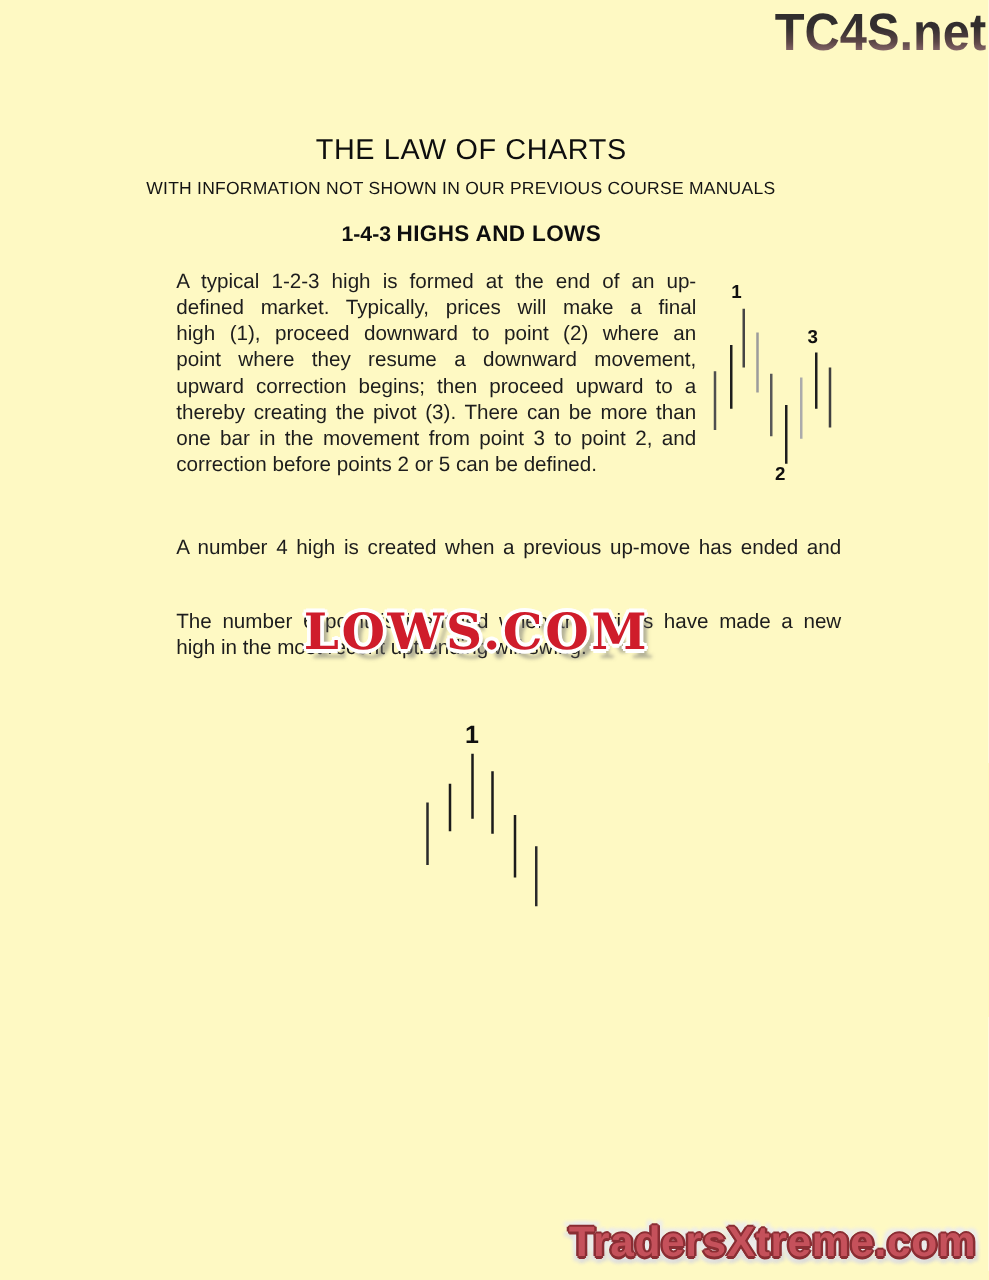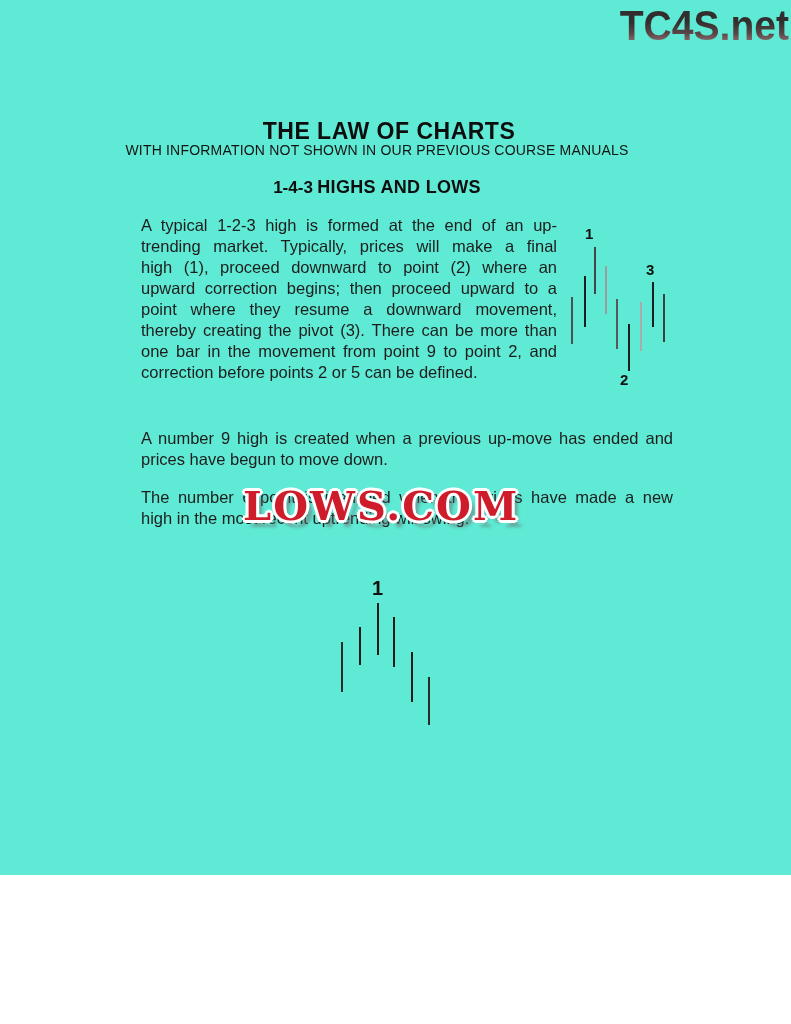--- a/index.html
+++ b/index.html
@@ -1,37 +1,37 @@
 <!DOCTYPE html>
 <html><head>
 <meta charset="utf-8">
 <style>
   html,body{margin:0;padding:0;background:#fff;}
   .page{
-    position:relative;width:791px;height:875px;background:#5eead4;
+    position:relative;width:791px;height:1024px;background:#fef9c3;
     font-family:"Liberation Sans",sans-serif;color:#1d1d1d;overflow:hidden;
   }
 
   
   .tc4s-logo{
     position:absolute;top:2px;right:2px;
     font-size:42px;font-weight:bold;letter-spacing:0px;
     background:linear-gradient(180deg,#2e2e2e 0%,#332e2e 42%,#5c4647 66%,#8f6f70 84%,#bb9b9b 100%);
     -webkit-background-clip:text;background-clip:text;
     color:transparent;-webkit-text-fill-color:transparent;
     transform:scaleX(.93);transform-origin:100% 50%;
   }
 
   .doc-title{
-    position:absolute;top:106px;left:117px;width:520px;margin:12px;
-    text-align:center;font-size:23px;font-weight:bold;color:#0e0e0e;letter-spacing:.5px;
+    position:absolute;top:106px;left:117px;width:520px;margin:0;
+    text-align:center;font-size:23px;font-weight:normal;color:#0e0e0e;letter-spacing:.5px;
   }
   .doc-subtitle{
     position:absolute;top:142px;left:117px;width:520px;
-    text-align:center;font-size:14px;color:#141414;letter-spacing:.2px;
+    font-size:14px;color:#141414;letter-spacing:.2px;
   }
   .section-heading{
     position:absolute;top:177px;left:117px;width:520px;
     text-align:center;color:#0e0e0e;
   }
   .sh-num{font-size:17px;font-weight:bold;}
   .sh-rest{font-size:18px;font-weight:bold;letter-spacing:.3px;margin-top:28px;}
 
   .para{position:absolute;font-size:16.5px;line-height:21px;color:#1d1d1d;}
   .para1{left:117px;top:215px;width:440px;}
@@ -77,47 +77,46 @@
   <div class="tc4s-logo">TC4S.net</div>
 
   <h1 class="doc-title">THE LAW OF CHARTS</h1>
 
   <div class="doc-subtitle">WITH INFORMATION NOT SHOWN IN OUR PREVIOUS COURSE MANUALS</div>
 
   <div class="section-heading"><span class="sh-num">1-4-3</span>&nbsp;<span class="sh-rest">HIGHS AND LOWS</span></div>
 
   <div class="para para1">
       <div class="tline">A typical 1-2-3 high is formed at the end of an up-</div>
-      <div class="tline">trending market.  Typically, prices will make a final</div>
+      <div class="tline">defined market.  Typically, prices will make a final</div>
       <div class="tline">high (1), proceed downward to point (2) where an</div>
+      <div class="tline">point where they resume a downward movement,</div>
       <div class="tline">upward correction begins; then proceed upward  to a</div>
-      <div class="tline">point where they resume a downward movement,</div>
       <div class="tline">thereby creating the pivot (3).  There can be more than</div>
-      <div class="tline">one bar in the movement from point 9 to point 2, and</div>
+      <div class="tline">one bar in the movement from point 3 to point 2, and</div>
       <div class="tline tline-last">correction before points 2 or 5 can be defined.</div>
     </div>
 
   <div class="diagram diagram1">
       <div class="pricebar" style="left: 8px; top: 71px; height: 47px; background: rgb(79, 79, 79);"></div>
       <div class="pricebar" style="left: 21px; top: 50px; height: 51px; background: rgb(30, 30, 30);"></div>
       <div class="pricebar" style="left: 31px; top: 21px; height: 47px; background: rgb(69, 69, 69);"></div>
       <div class="pricebar" style="left: 42px; top: 40px; height: 48px; background: rgb(156, 156, 156);"></div>
       <div class="pricebar" style="left: 53px; top: 73px; height: 50px; background: rgb(88, 88, 88);"></div>
       <div class="pricebar" style="left: 65px; top: 98px; height: 47px; background: rgb(30, 30, 30);"></div>
       <div class="pricebar" style="left: 77px; top: 76px; height: 49px; background: rgb(171, 171, 171);"></div>
       <div class="pricebar" style="left: 89px; top: 56px; height: 45px; background: rgb(30, 30, 30);"></div>
       <div class="pricebar" style="left: 100px; top: 68px; height: 48px; background: rgb(63, 63, 63);"></div>
       <div class="pivot-label" style="left: 22px; top: 0px; font-size: 15px;">1</div>
       <div class="pivot-label" style="left: 57px; top: 146px; font-size: 15px;">2</div>
       <div class="pivot-label" style="left: 83px; top: 36px; font-size: 15px;">3</div>
     </div>
 
   <div class="para para2">
-      <div class="tline">A number 9 high is created when a previous up-move has ended and</div>
-      <div class="tline tline-last">prices have begun to move down.</div>
+      <div class="tline">A number 4 high is created when a previous up-move has ended and</div>
     </div>
 
   <div class="para para3">
       <div class="tline">The number 6 point is identified when the prices have made a new</div>
       <div class="tline tline-last">high in the most recent uptrending will swing.</div>
     </div>
 
   <div class="watermark">LOWS.COM</div>
 
   <div class="diagram diagram2">

